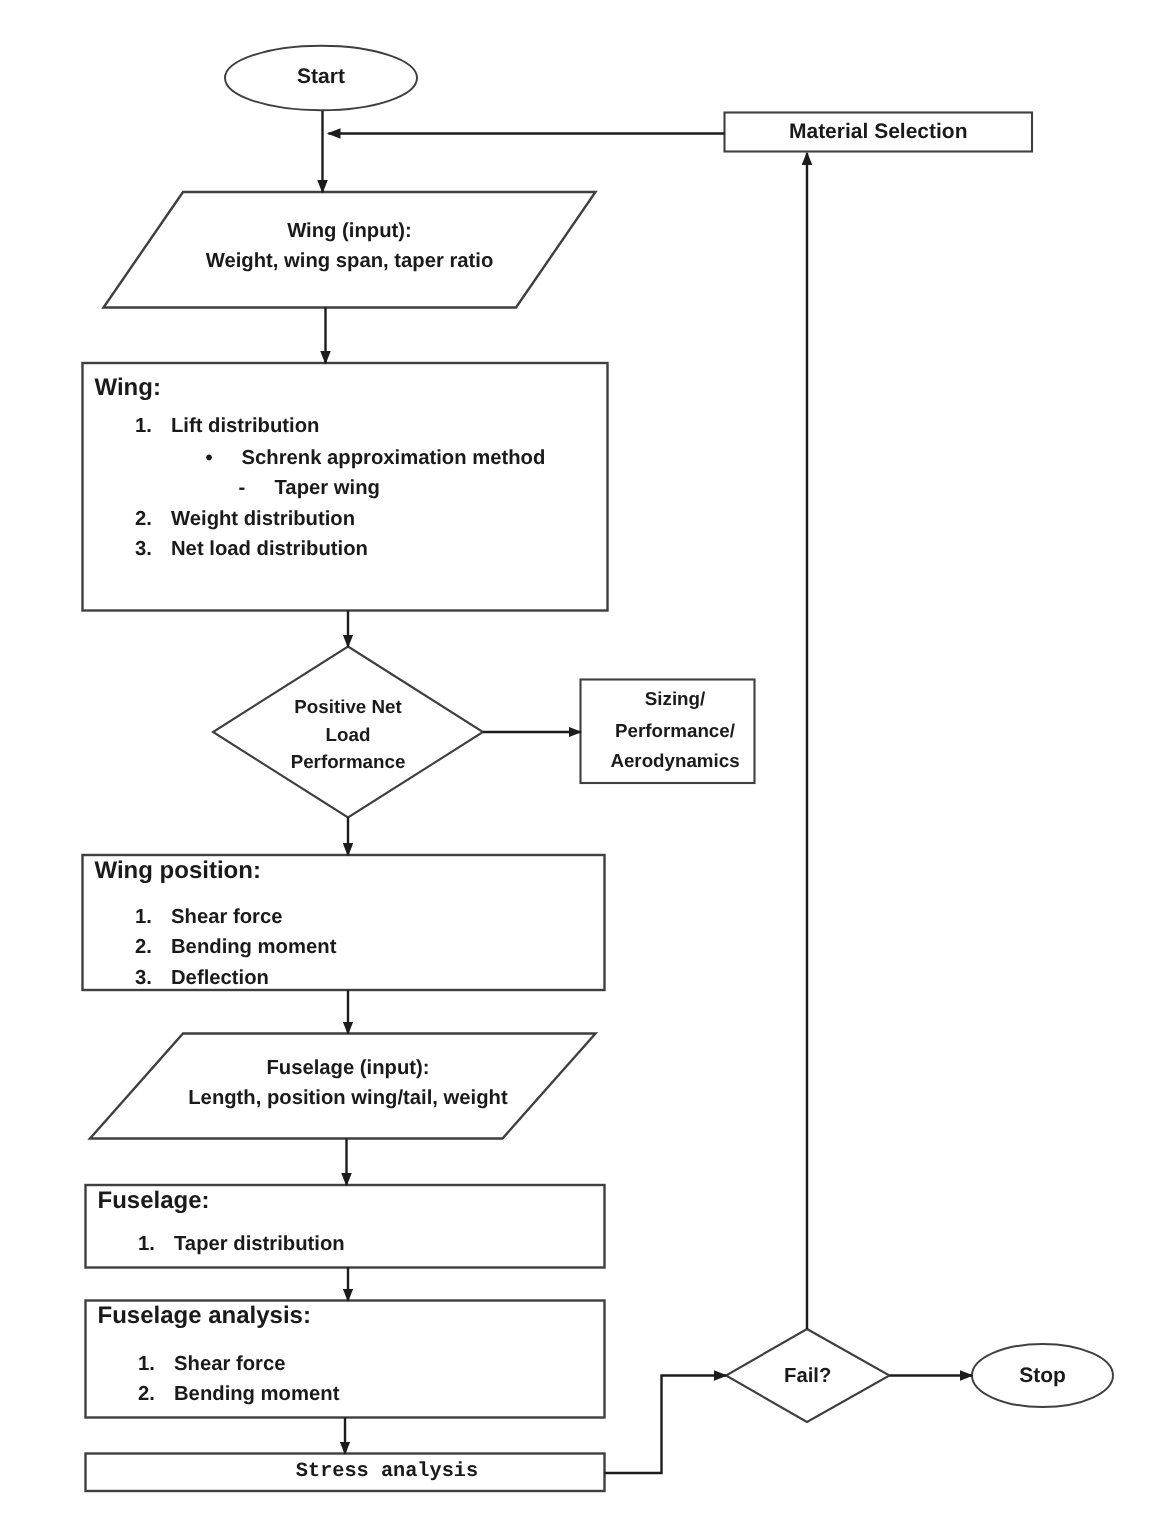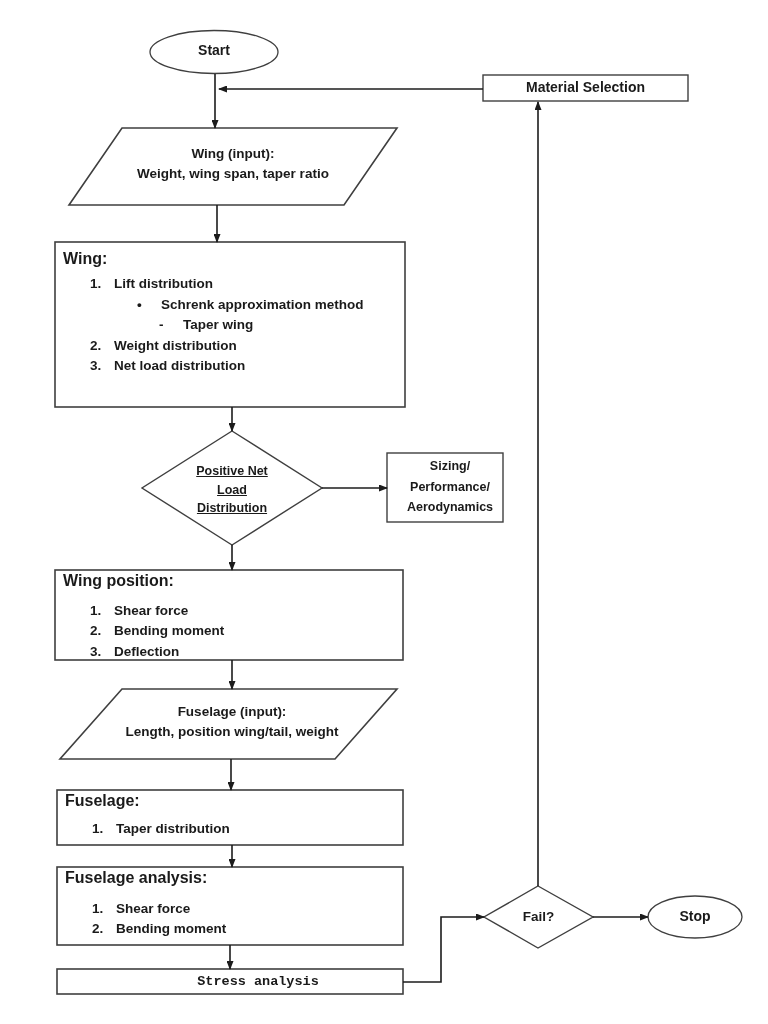--- a/index.html
+++ b/index.html
@@ -81,24 +81,24 @@
     <div class="box-title">Wing:</div>
     <div class="rows" style="margin-top:5px;">
       <div class="row ind1"><span class="marker">1.</span><span>Lift distribution</span></div>
       <div class="row ind2"><span class="marker">•</span><span>Schrenk approximation method</span></div>
       <div class="row ind3"><span class="marker">-</span><span>Taper wing</span></div>
       <div class="row ind1"><span class="marker">2.</span><span>Weight distribution</span></div>
       <div class="row ind1"><span class="marker">3.</span><span>Net load distribution</span></div>
     </div>
   </div>
 
-  <div class="txt center fs12" style="left:162px;top:462px;width:140px;line-height:18.7px;text-decoration:underline;">
+  <div class="txt center fs12" style="left:162px;top:462px;width:140px;line-height:18.7px;">
     <div>Positive Net</div>
     <div>Load</div>
-    <div>Distribution</div>
+    <div>Performance</div>
   </div>
 
   <div class="txt center fs12" style="left:388px;top:456px;width:124px;line-height:20.5px;">
     <div>Sizing/</div>
     <div>Performance/</div>
     <div>Aerodynamics</div>
   </div>
 
   <div class="txt" style="left:63px;top:571px;width:330px;">
     <div class="box-title">Wing position:</div>

